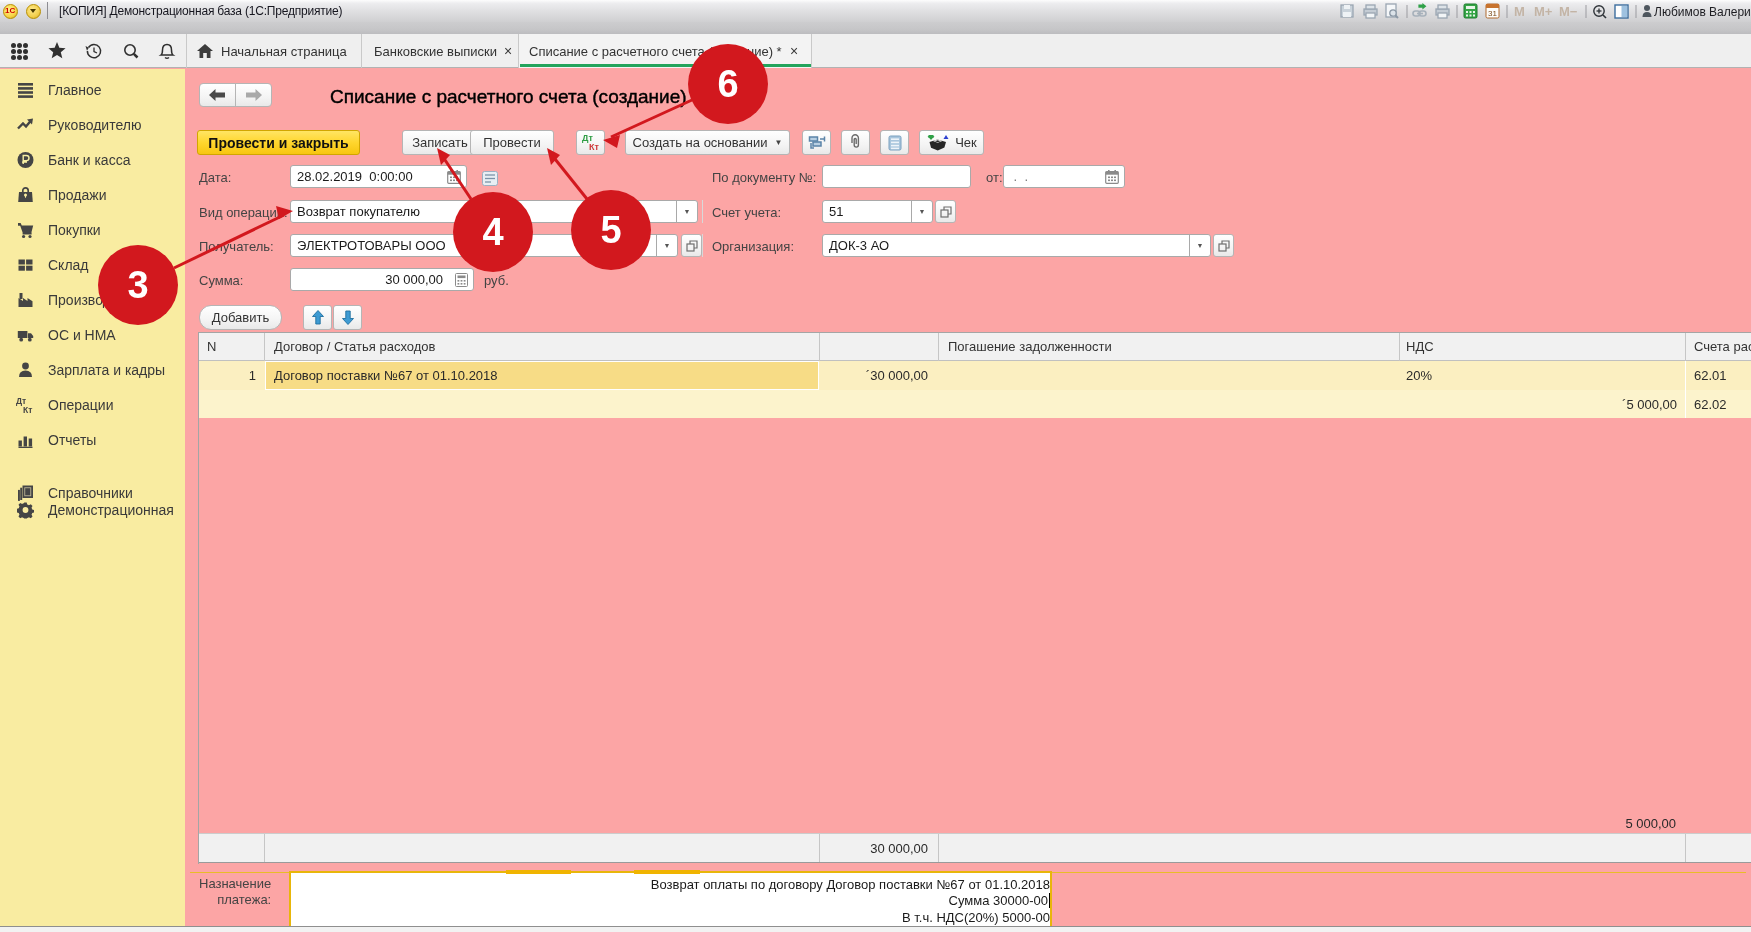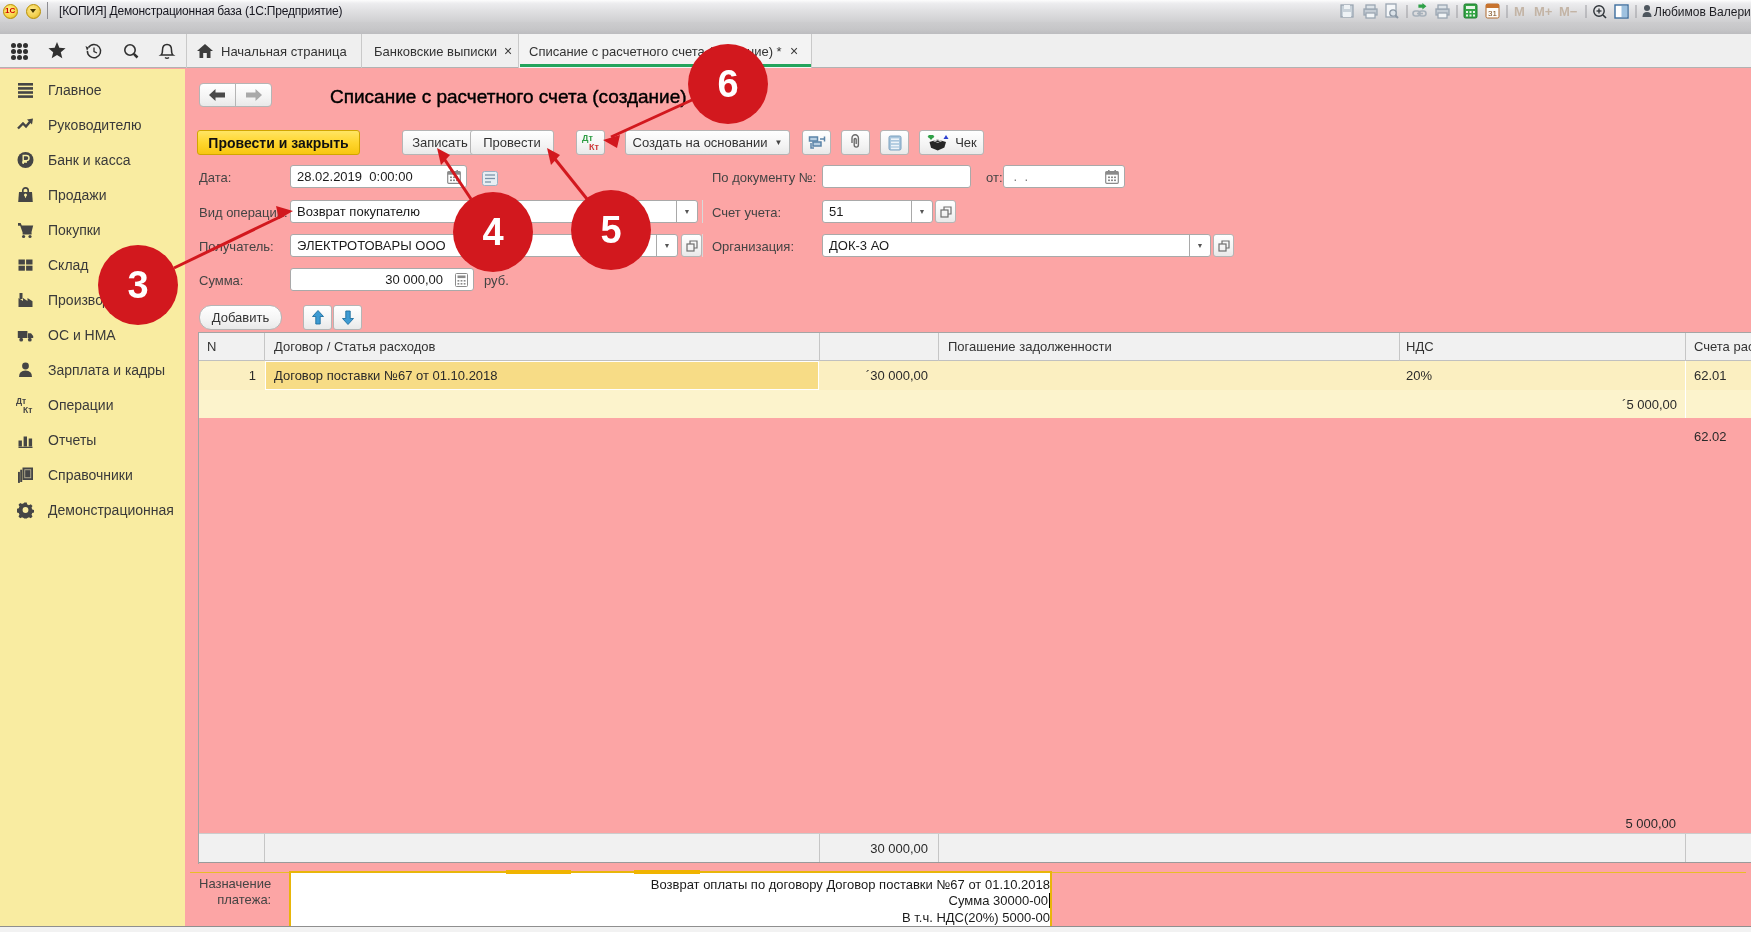--- a/index.html
+++ b/index.html
@@ -263,21 +263,21 @@
       <svg class="ic" viewBox="0 0 17 17">
         <g fill="#454545">
           <rect x="1.5" y="9" width="3.4" height="6"></rect>
           <rect x="6.6" y="5" width="3.4" height="10"></rect>
           <rect x="11.7" y="7" width="3.4" height="8"></rect>
           <rect x="1.5" y="15.2" width="14" height="1.3"></rect>
         </g>
       </svg>
       <span class="tx">Отчеты</span>
     </div>
-<div class="sitem" style="top:458px;">
+<div class="sitem" style="top:476px;">
       <svg class="ic" viewBox="0 0 17 17">
         <g fill="#454545">
           <rect x="5.5" y="1" width="10.5" height="12.5"></rect>
           <rect x="3.2" y="3.2" width="2" height="12.3"></rect>
           <rect x="1" y="5.4" width="1.9" height="11"></rect>
         </g>
         <rect x="7.3" y="2.8" width="6.9" height="8.9" fill="#b9b294"></rect>
         <rect x="8.2" y="3.7" width="5.1" height="7.1" fill="#454545"></rect>
       </svg>
       <span class="tx">Справочники</span>
@@ -495,21 +495,21 @@
 <div class="abs" style="left:199px;top:361px;width:1552px;height:29px;background:#fbefc1;"></div>
 <div class="abs" style="left:265px;top:361px;width:554px;height:29px;background:#f7dc86;border:1px solid #fff;box-sizing:border-box;"></div>
 <div class="cell" style="left:199px;top:361px;width:57px;height:29px;justify-content:flex-end;">1</div>
 <div class="cell" style="left:274px;top:361px;width:530px;height:29px;">Договор поставки №67 от 01.10.2018</div>
 <div class="cell" style="left:820px;top:361px;width:108px;height:29px;justify-content:flex-end;">´30 000,00</div>
 <div class="cell" style="left:1406px;top:361px;width:200px;height:29px;">20%</div>
 <div class="cell" style="left:1694px;top:361px;width:57px;height:29px;">62.01</div>
 
 <div class="abs" style="left:199px;top:390px;width:1552px;height:28px;background:#fcf3cc;"></div>
 <div class="cell" style="left:1460px;top:390px;width:217px;height:28px;justify-content:flex-end;">´5 000,00</div>
-<div class="cell" style="left:1694px;top:390px;width:57px;height:28px;margin-top:32px;">62.02</div>
+<div class="cell" style="left:1694px;top:390px;width:57px;height:28px;">62.02</div>
 <div class="abs" style="left:1685px;top:361px;width:1px;height:57px;background:#fff;"></div>
 
 <div class="abs" style="left:199px;top:833px;width:1552px;height:30px;background:#f1f1f1;border-top:1px solid #cccccc;border-bottom:1px solid #9a9a9a;box-sizing:border-box;"></div>
 <div class="cell" style="left:820px;top:833px;width:108px;height:30px;justify-content:flex-end;">30 000,00</div>
 <div class="cell" style="left:1460px;top:808px;width:216px;height:30px;justify-content:flex-end;">5 000,00</div>
 <div class="abs" style="left:264px;top:834px;width:1px;height:28px;background:#c6c6c6;"></div>
 <div class="abs" style="left:819px;top:834px;width:1px;height:28px;background:#c6c6c6;"></div>
 <div class="abs" style="left:938px;top:834px;width:1px;height:28px;background:#c6c6c6;"></div>
 <div class="abs" style="left:1685px;top:834px;width:1px;height:28px;background:#c6c6c6;"></div>
 

